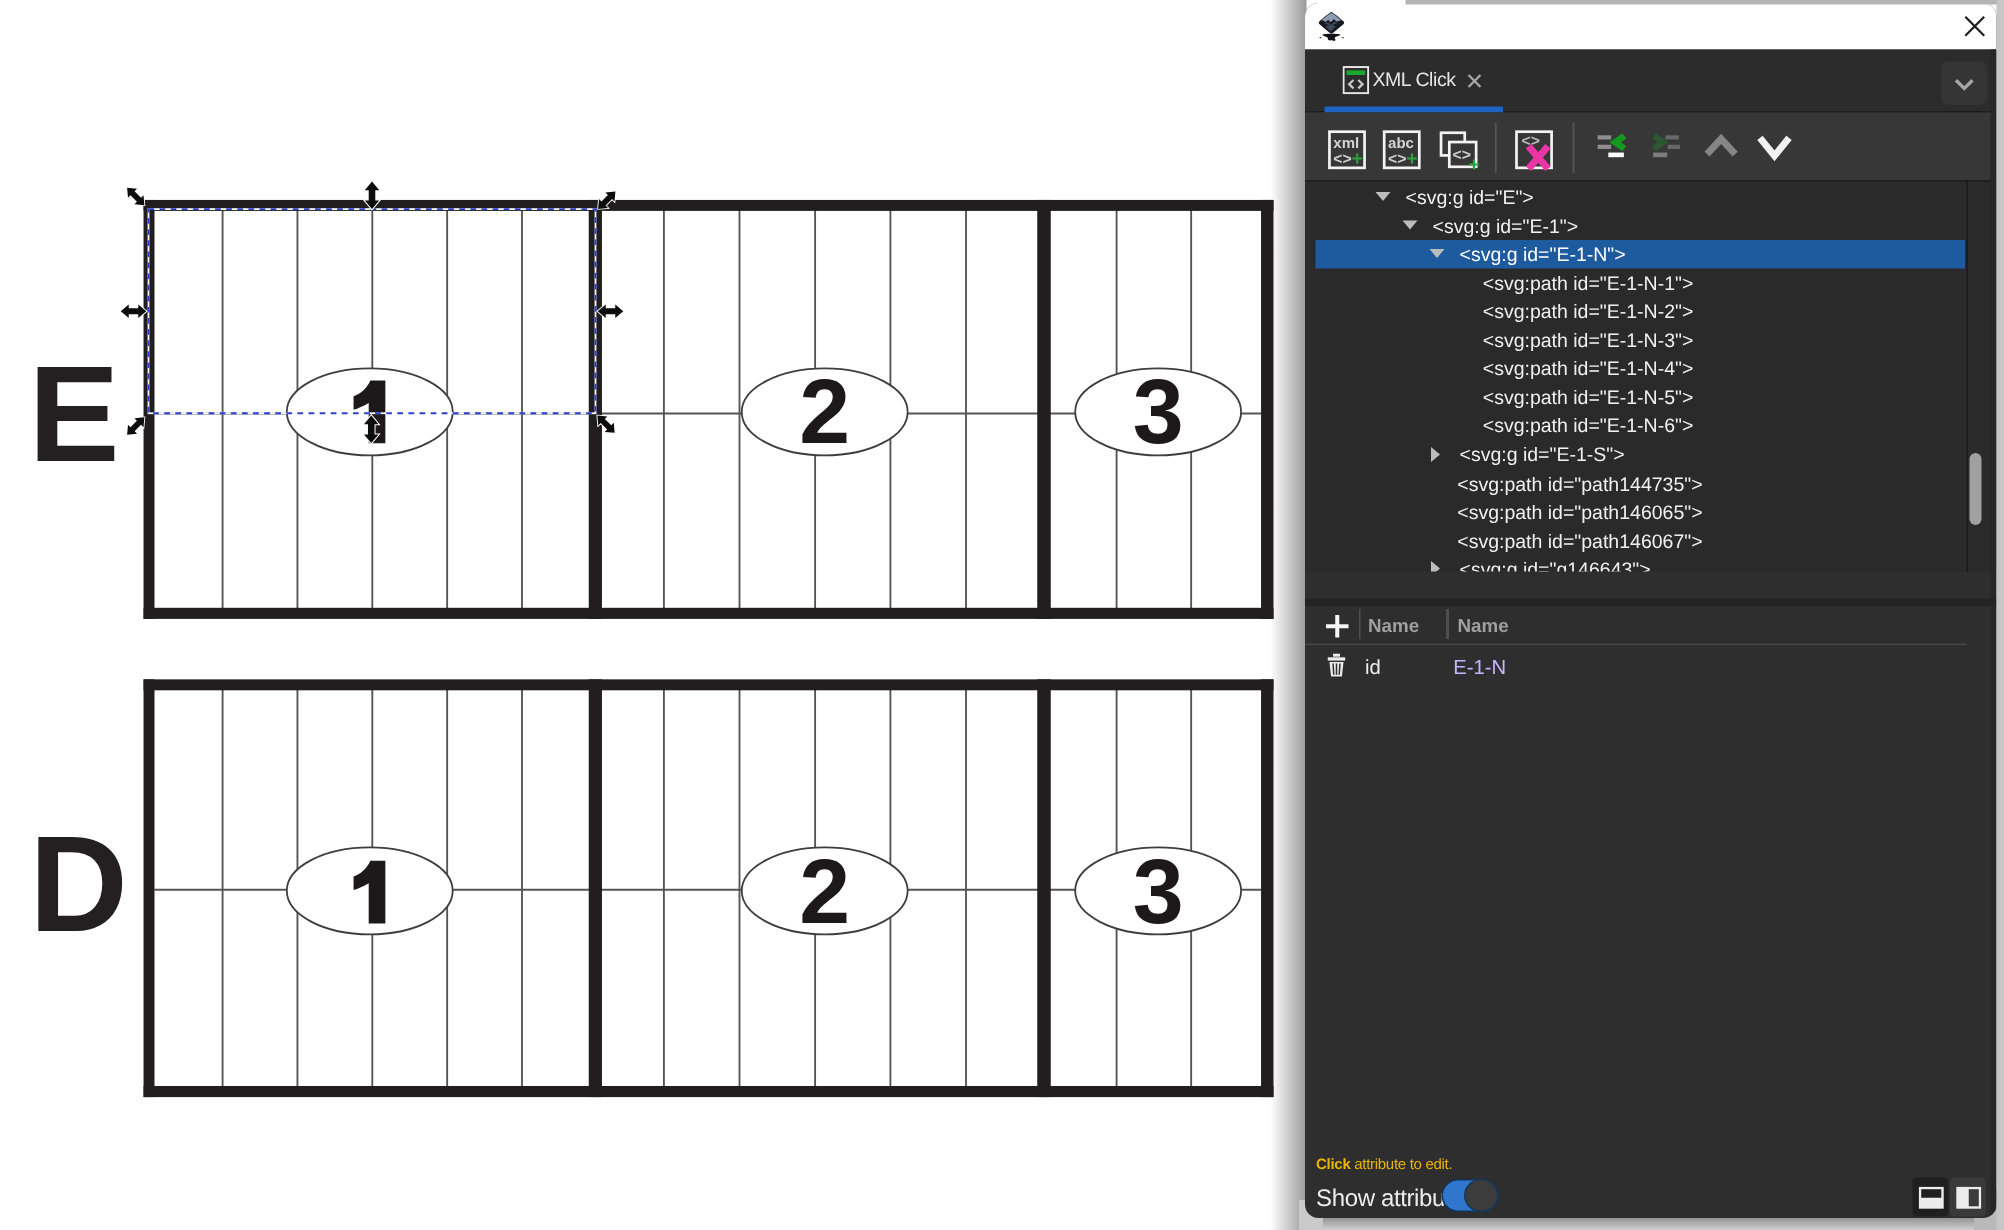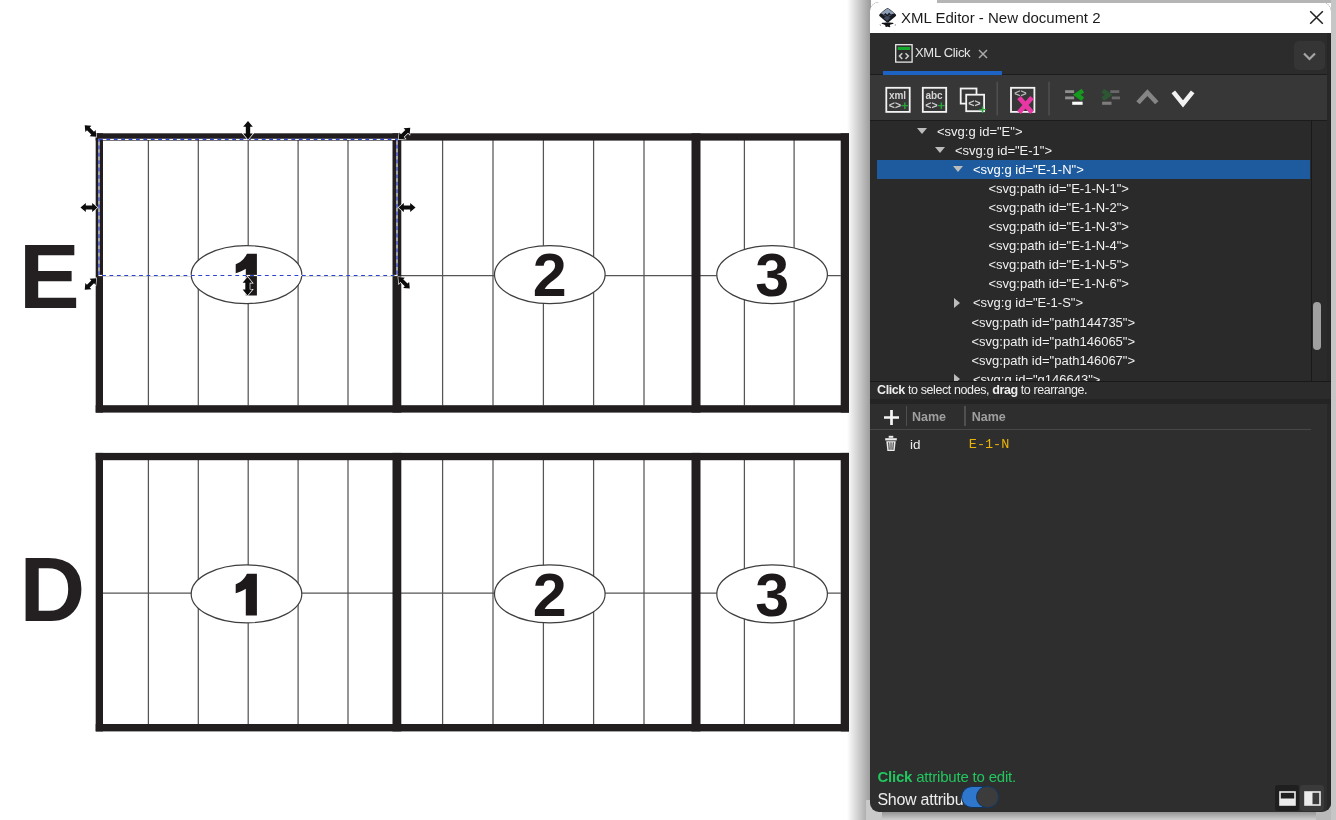--- a/index.html
+++ b/index.html
@@ -148,21 +148,20 @@
   <div class="abs" style="left:0;top:0;width:461px;height:31px;background:#ffffff;"></div>
 
   <svg class="abs" style="left:8px;top:5px" width="20" height="21" viewBox="0 0 20 21">
     <path d="M9.6,1 C10.4,1 16.2,5.8 17.6,7.2 C18.3,7.9 18.3,8.5 17.6,9.2 L10.8,14.9 C10,15.6 9.2,15.6 8.4,14.9 L1.7,9.2 C1,8.5 1,7.9 1.7,7.2 C3.1,5.8 8.8,1 9.6,1 Z" fill="#171920"></path>
     <path d="M9.6,1.6 C10.3,1.6 14.8,5.2 16.2,6.5 L12.9,7.4 L11.2,5.6 L9.2,7.8 L7.4,6.1 L5.9,7.7 L3.1,6.4 C4.6,5.1 8.9,1.6 9.6,1.6 Z" fill="#8c9db5"></path>
     <path d="M5,8.6 L8.2,9.8 L5.6,10.9 L9.1,13.9 L12.6,10.6 L10.2,9.9 L13.6,8.3 L11.5,7.5 L9.2,9.6 L7.5,7.9 Z" fill="#3e4a5e"></path>
     <path d="M3.4,16.2 C5.4,15.4 13.8,15.3 15.8,16.2 C14.4,17.3 12.4,17.2 11.9,18 C11.4,18.9 12.6,19.2 12.3,19.8 C11.9,20.5 10.4,20.3 9.9,19.6 C9.4,20 8,20.1 7.4,19.5 C6.9,19 7.6,18.6 7.1,18.1 C6.4,17.4 4.6,17.3 3.4,16.2 Z" fill="#101114"></path>
     <path d="M1.6,17.6 L3.1,17.9 L2.1,18.6 Z M17.9,17.6 L16.4,17.9 L17.4,18.6 Z" fill="#101114"></path>
   </svg>
 
-  <div class="abs" style="left:31px;top:0;height:31px;line-height:32px;font-size:15px;color:#1b1b1b;">XML Editor - New document 2</div>
 
   <svg class="abs" style="left:439px;top:8px" width="15" height="15" viewBox="0 0 15 15">
     <path d="M1.2,1.2 L13.8,13.8 M13.8,1.2 L1.2,13.8" stroke="#1f1f1f" stroke-width="1.5" fill="none"></path>
   </svg>
 
   <div class="abs" style="left:0;top:31px;width:461px;height:42px;background:#2c2c2c;border-bottom:1px solid #1d1d1d;box-sizing:border-box;"></div>
 
   <svg class="abs" style="left:25px;top:42px" width="18" height="19" viewBox="0 0 18 19">
     <rect x="0.7" y="0.7" width="16.4" height="17.4" fill="none" stroke="#e8e8e8" stroke-width="1.3"></rect>
     <rect x="2.7" y="2.9" width="12.4" height="3.1" fill="#17a82f"></rect>
@@ -299,23 +298,20 @@
           <span class="ttxt" style="left:103px">&lt;svg:g id="g146643"&gt;</span>
         </div>
   </div>
 
   <div class="abs" style="left:440.5px;top:117.5px;width:1.5px;height:261px;background:#191919;"></div>
 
   <div class="abs" style="left:443.3px;top:300.4px;width:8px;height:47.6px;border-radius:4px;background:#a0a0a0;"></div>
 
   <div class="abs" style="left:456.8px;top:31px;width:4.2px;height:779px;background:#272727;"></div>
 
-  <div class="abs" style="left:0;top:378.5px;width:461px;height:18.5px;background:#2b2b2b;border-top:1px solid #191919;box-sizing:border-box;font-size:12.5px;letter-spacing:-0.4px;color:#ededed;">
-    <span style="position:absolute;left:7px;top:1.5px;"><b>Click</b> to select nodes, <b>drag</b> to rearrange.</span>
-  </div>
 
   <div class="abs" style="left:0;top:397px;width:461px;height:5px;background:#242424;"></div>
 
   <svg class="abs" style="left:13px;top:407px" width="17" height="17" viewBox="0 0 17 17">
     <path d="M8.5,1 L8.5,16 M1,8.5 L16,8.5" stroke="#f5f5f5" stroke-width="2.7" fill="none"></path>
   </svg>
 
   <div class="abs" style="left:35.6px;top:404px;width:1.4px;height:20px;background:#4f4f4f;"></div>
   <div class="abs" style="left:94.3px;top:404px;width:1.4px;height:20px;background:#4f4f4f;"></div>
 
@@ -327,23 +323,23 @@
 
   <svg class="abs" style="left:14.2px;top:433px" width="14" height="17" viewBox="0 0 14 17">
     <rect x="1.2" y="3.2" width="11.6" height="2.2" fill="#ececec"></rect>
     <rect x="4.7" y="0.8" width="4.6" height="2" fill="#ececec"></rect>
     <path d="M2.3,6.3 L3.4,16 L10.6,16 L11.7,6.3 Z" fill="#ececec"></path>
     <path d="M4.7,7.3 L5.2,14.8 M7,7.3 L7,14.8 M9.3,7.3 L8.8,14.8" stroke="#2e2e2e" stroke-width="1"></path>
   </svg>
 
   <div class="abs" style="left:40px;top:433px;height:19px;line-height:19px;font-size:13.5px;color:#ededed;">id</div>
 
-  <div class="abs" style="left:98.8px;top:433px;height:19px;line-height:19px;font-size:13.5px;color:#eab308;font-family:Liberation Mono, monospace;">E-1-N</div>
-
-  <div class="abs" style="left:7.4px;top:766.5px;height:16px;line-height:16px;font-size:15px;letter-spacing:-0.2px;color:#22c55e;"><b>Click</b> attribute to edit.</div>
+  <div class="abs" style="left:98.8px;top:433px;height:19px;line-height:19px;font-size:13.5px;color:#c4b5fd;">E-1-N</div>
+
+  <div class="abs" style="left:7.4px;top:766.5px;height:16px;line-height:16px;font-size:10px;letter-spacing:-0.2px;color:#eab308;"><b>Click</b> attribute to edit.</div>
 
   <div class="abs" style="left:7.4px;top:789.5px;height:16px;line-height:16px;font-size:16px;letter-spacing:-0.25px;color:#ededed;">Show attributes</div>
 
   <div class="abs" style="left:90.7px;top:784.2px;width:38px;height:22px;border-radius:11px;background:#2f76cd;border:1px solid #123459;box-sizing:border-box;"></div>
   <div class="abs" style="left:106.4px;top:784.2px;width:22.4px;height:22px;border-radius:11.2px;background:#3c3c3c;border:1.4px solid #16385e;box-sizing:border-box;"></div>
 
   <div class="abs" style="left:405.3px;top:783.4px;width:23.5px;height:25.3px;background:#1f1f1f;border-radius:3px;"></div>
   <svg class="abs" style="left:408.5px;top:788.5px" width="17" height="15" viewBox="0 0 17 15">
     <rect x="1" y="1" width="15" height="13" fill="none" stroke="#ececec" stroke-width="1.6"></rect>
     <rect x="1" y="7.5" width="15" height="6.5" fill="#ececec"></rect>

